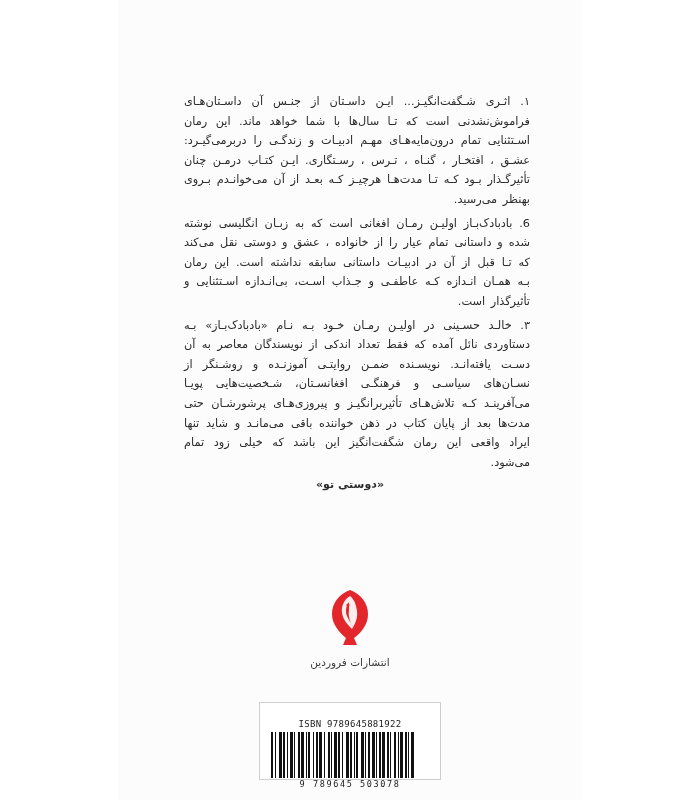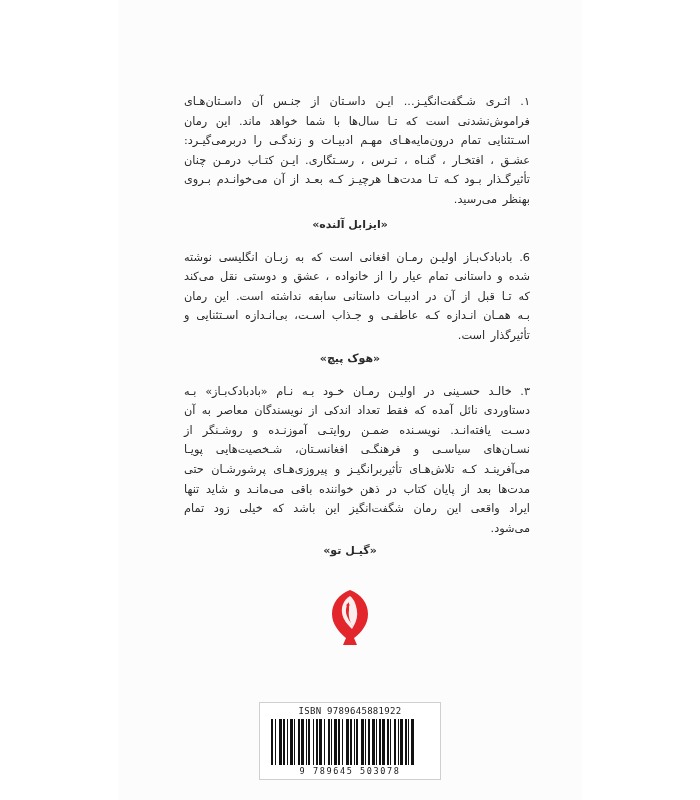--- a/index.html
+++ b/index.html
@@ -87,21 +87,21 @@
   
   .barcode-box {
     position: absolute;
     left: 141px;
     top: 702px;
     width: 182px;
     height: 78px;
     background: #ffffff;
     border: 1px solid #cfcfcf;
     box-sizing: border-box;
-    padding-top: 3px;
+    padding-top: 16px;
   }
   .isbn-text {
     text-align: center;
     font-family: "DejaVu Sans Mono", monospace;
     font-size: 9px;
     color: #1a1a1a;
     letter-spacing: 0.3px;
     direction: ltr;
   }
   .bars {
@@ -138,39 +138,38 @@
 
 <div class="page">
   <div class="edge-left"></div>
   <div class="edge-right"></div>
 
   <div class="cover">
 
     <div class="blurb-area">
 
       <p class="para">۱. اثـری شـگفت‌انگیـز... ایـن داسـتان از جنـس آن داسـتان‌هـای فراموش‌نشدنی است که تـا سال‌ها با شما خواهد ماند. این رمان اسـتثنایی تمام درون‌مایه‌هـای مهـم ادبیـات و زندگـی را دربرمی‌گیـرد: عشـق ، افتخـار ، گنـاه ، تـرس ، رسـتگاری. ایـن کتـاب درمـن چنان تأثیرگـذار بـود کـه تـا مدت‌هـا هرچیـز کـه بعـد از آن می‌خوانـدم بـروی بهنظر می‌رسید.</p>
-      <div class="source first">«ایزابل آلنده»</div>
 
       <p class="para">6. بادبادک‌بـاز اولیـن رمـان افغانی است که به زبـان انگلیسی نوشته شده و داستانی تمام عیار را از خانواده ، عشق و دوستی نقل می‌کند که تـا قبل از آن در ادبیـات داستانی سابقه نداشته است. این رمان بـه همـان انـدازه کـه عاطفـی و جـذاب اسـت، بی‌انـدازه اسـتثنایی و تأثیرگذار است.</p>
-      <div class="source">«هوک پیچ»</div>
 
       <p class="para">۳. خالـد حسـینی در اولیـن رمـان خـود بـه نـام «بادبادک‌بـاز» بـه دستاوردی نائل آمده که فقط تعداد اندکی از نویسندگان معاصر به آن دسـت یافته‌انـد. نویسـنده ضمـن روایتـی آموزنـده و روشـنگر از نسـان‌های سیاسـی و فرهنگـی افغانسـتان، شـخصیت‌هایی پویـا می‌آفرینـد کـه تلاش‌هـای تأثیربرانگیـز و پیروزی‌هـای پرشورشـان حتی مدت‌ها بعد از پایان کتاب در ذهن خواننده باقی می‌مانـد و شاید تنها ایراد واقعی این رمان شگفت‌انگیز این باشد که خیلی زود تمام می‌شود.</p>
-      <div class="source">«گیـل تو»</div>
+      <div class="source">«دوستی تو»</div>
 
     </div>
 
     <div class="logo-block">
       <div class="logo-mark">
         <svg width="62" height="62" viewBox="0 0 62 62" xmlns="http://www.w3.org/2000/svg" aria-hidden="true">
           <path d="M31 2 C20 6 13 15 13 26 C13 36 20 44 27 50 L24 57 L38 57 L35 50 C43 44 49 36 49 26 C49 15 42 6 31 2 Z" fill="#e2262b"></path>
           <path d="M31 8 C25 12 22 18 23 25 C24 32 29 37 33 41 C36 36 39 30 38 23 C37 16 35 11 31 8 Z" fill="#ffffff" opacity="0.92"></path>
           <path d="M30 14 C27 18 26 23 28 28 C30 33 33 36 34 39 C31 34 29 28 30 22 Z" fill="#e2262b"></path>
           <circle cx="29" cy="17" r="1.6" fill="#e2262b"></circle>
         </svg>
       </div>
+      <div class="logo-text">انتشارات فروردین</div>
     </div>
 
     <div class="barcode-box">
       <div class="isbn-text">ISBN 9789645881922</div>
       <div class="bars">
         <span style="width:2px;background:#111"></span>
           <span style="width:2px;background:#fff"></span>
         <span style="width:1px;background:#111"></span>
           <span style="width:3px;background:#fff"></span>
         <span style="width:3px;background:#111"></span>

